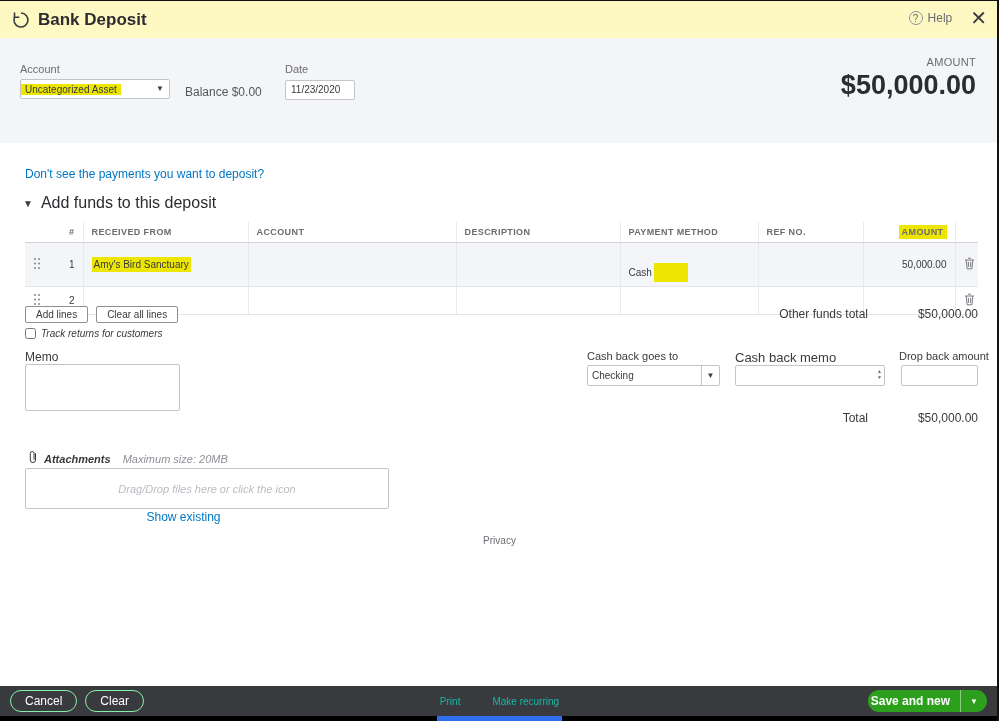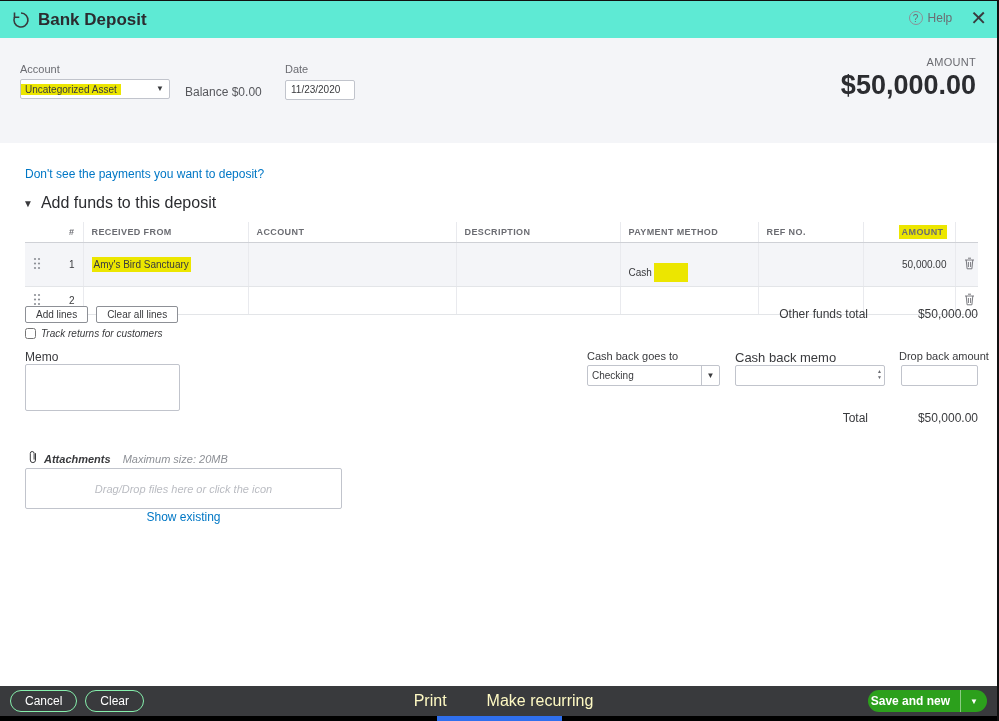--- a/index.html
+++ b/index.html
@@ -4,21 +4,21 @@
 <style>
   * { margin:0; padding:0; box-sizing:border-box; }
   html,body { background:#fff; }
   body { font-family:"Liberation Sans", sans-serif; color:#393a3d; }
   .page { position:relative; width:999px; height:721px; background:#fff; overflow:hidden; }
 
   .edge-top { position:absolute; top:0; left:0; width:100%; height:1px; background:#111; z-index:60; }
   .edge-right { position:absolute; top:0; right:0; width:2px; height:100%; background:#111; z-index:60; }
 
   
-  .hdr { position:absolute; top:1px; left:0; width:100%; height:37px; background:#5eead4; display:flex; align-items:center; }
+  .hdr { position:absolute; top:1px; left:0; width:100%; height:37px; background:#fef9c3; display:flex; align-items:center; }
   .hdr-icon { margin-left:10px; width:22px; height:22px; display:flex; align-items:center; justify-content:center; }
   .hdr-title { margin-left:6px; font-size:17px; font-weight:bold; color:#2b2c30; }
   .hdr-right { position:absolute; right:12px; top:7px; display:flex; align-items:center; gap:18px; }
   .help { display:flex; align-items:center; gap:5px; color:#6b6c72; font-size:12px; cursor:pointer; }
   .help-circ { width:14px; height:14px; border:1px solid #8d9096; border-radius:50%; font-size:10px; display:flex; align-items:center; justify-content:center; color:#6b6c72; }
   .close-x { font-size:20px; font-weight:300; color:#393a3d; cursor:pointer; line-height:1; }
 
   
   .band { position:absolute; top:38px; left:0; width:100%; height:105px; background:#f4f5f8; }
   .lbl { font-size:11px; color:#6b6c72; margin-bottom:4px; }
@@ -72,31 +72,31 @@
   .cb-memo { position:absolute; left:735px; top:365px; width:150px; height:21px; border:1px solid #c1c4cc; border-radius:2px; background:#fff; }
   .spin { position:absolute; right:2px; top:2px; display:flex; flex-direction:column; font-size:5px; color:#6b6c72; line-height:1.2; cursor:pointer; }
   .cb-amt-lbl { position:absolute; left:899px; top:350px; font-size:11px; color:#393a3d; }
   .cb-amt { position:absolute; left:901px; top:365px; width:77px; height:21px; border:1px solid #c1c4cc; border-radius:2px; background:#fff; }
 
   .total-row { position:absolute; right:21px; top:411px; display:flex; align-items:baseline; font-size:12px; color:#393a3d; }
 
   .attach-hd { position:absolute; left:28px; top:450px; display:flex; align-items:center; gap:6px;font-style:italic; }
   .attach-hd b { font-size:11px; color:#393a3d; }
   .attach-hd .max { font-size:11px; color:#8d9096; margin-left:6px; }
-  .dropzone { position:absolute; left:25px; top:468px; width:317px; height:41px; border:1px solid #c1c4cc; border-radius:2px; display:flex; align-items:center; justify-content:center; cursor:pointer; }
+  .dropzone { position:absolute; left:25px; top:468px; width:364px; height:41px; border:1px solid #c1c4cc; border-radius:2px; display:flex; align-items:center; justify-content:center; cursor:pointer; }
   .dropzone span { font-size:11px; color:#babcc2; font-style:italic; }
   .show-existing { position:absolute; left:25px; top:510px; width:317px; text-align:center; font-size:12px; color:#0077c5; cursor:pointer; }
   .privacy { position:absolute; left:0; top:535px; width:999px; text-align:center; font-size:10px; color:#6b6c72; }
 
   
   .footer { position:absolute; left:0; top:686px; width:100%; height:30px; background:#393a3d; display:flex; align-items:center; }
   .pill { height:22px; border:1px solid #86efac; border-radius:12px; background:transparent; color:#fff; font-size:12px; padding:0 14px; cursor:pointer; font-family:"Liberation Sans",sans-serif; }
   .f-left { display:flex; gap:8px; margin-left:10px; }
   .f-center { position:absolute; left:50%; transform:translateX(-50%); display:flex; gap:32px; }
-  .f-center span { color:#fef9c3; font-size:16px; cursor:pointer;margin-left:8px; }
+  .f-center span { color:#14b8a6; font-size:10px; cursor:pointer; }
   .f-right { position:absolute; right:12px; display:flex; }
   .save-btn { display:flex; align-items:center; height:22px; background:#2ca01c; border-radius:12px; color:#fff; font-size:12px; cursor:pointer; overflow:hidden; }
   .save-btn .save-lab { padding:0 10px 0 3px; font-weight:bold; }
   .save-btn .divider { width:1px; height:22px; background:rgba(255,255,255,.45); }
   .save-btn .caret { padding:0 9px; font-size:8px; }
 
   .bottom-strip { position:absolute; left:0; top:716px; width:100%; height:5px; background:#000; }
   .bottom-strip .blue { position:absolute; left:437px; top:0; width:125px; height:5px; background:#2f6fed; }
 </style>
 </head>
@@ -277,20 +277,21 @@
         </svg>
     </span>
     <b>Attachments</b>
     <span class="max">Maximum size: 20MB</span>
   </div>
   <div class="dropzone">
     <span>Drag/Drop files here or click the icon</span>
   </div>
   <div class="show-existing">Show existing</div>
 
+  <div class="privacy">Privacy</div>
 
   <div class="footer">
     <div class="f-left">
       <button class="pill">Cancel</button>
       <button class="pill">Clear</button>
     </div>
     <div class="f-center">
       <span>Print</span>
       <span>Make recurring</span>
     </div>

